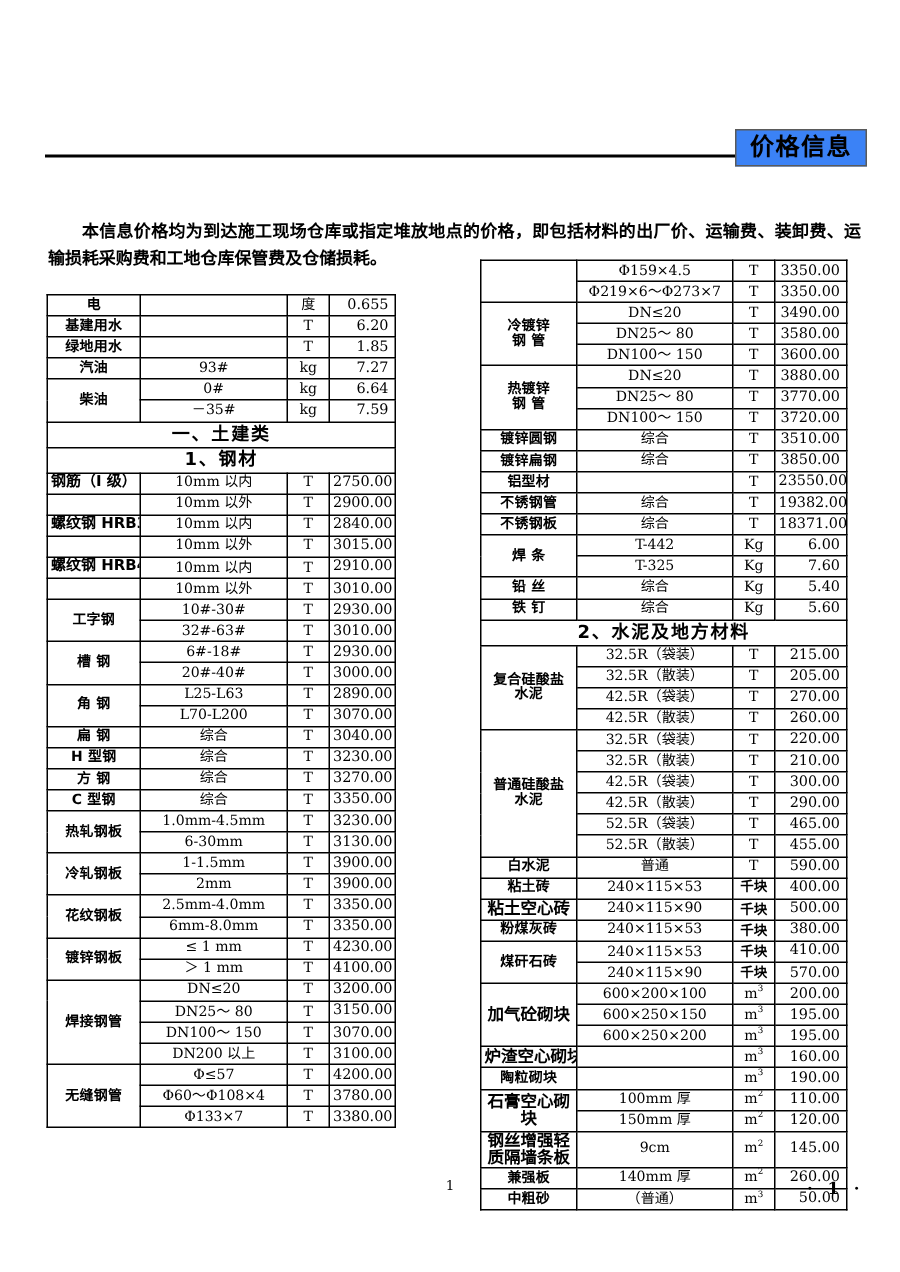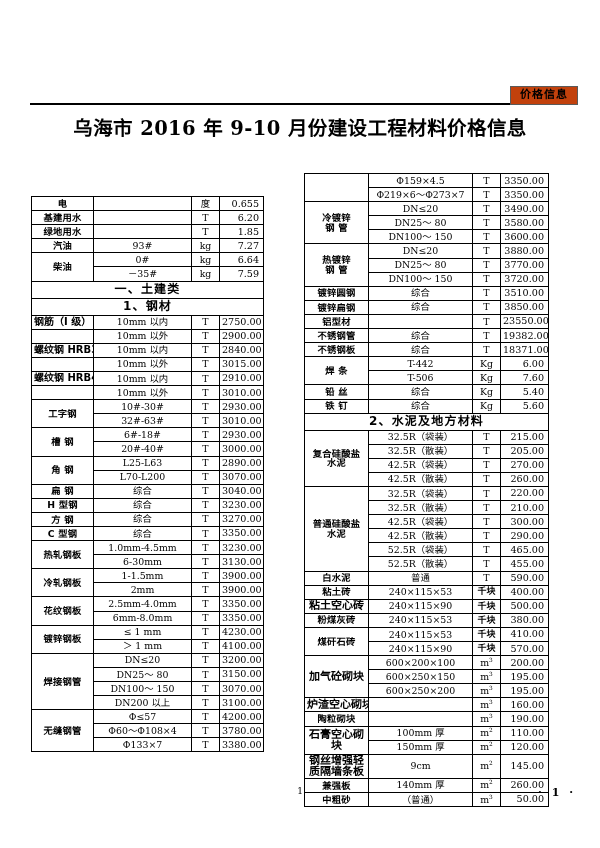--- a/index.html
+++ b/index.html
@@ -22,23 +22,23 @@
     width: 600px;
     height: 848px;
     box-sizing: border-box;
     padding: 0;
   }
   .corner-tab {
     position: absolute;
     right: 22px;
     top: 86px;
     border: 1px solid #5a5a5a;
-    background: #c2410c;
+    background: #3b82f6;
     padding: 1px 9px 2px 9px;
-    font-size: 11px;
+    font-size: 16px;
     letter-spacing: 1px;
     font-weight: 600;
     font-family: "DejaVu Serif", "Liberation Serif", serif;
     line-height: 1.25;
     z-index: 3;
   }
   .header-rule {
     position: absolute;
     left: 30px;
     right: 22px;
@@ -122,21 +122,21 @@
   }
 
   .tbl-left {
     position: absolute;
     left: 31px;
     top: 196px;
     width: 232px;
   }
   .tbl-right {
     position: absolute;
-    left: 304px;
+    left: 320px;
     top: 173px;
     width: 244px;
   }
 
   
   .foot-center {
     position: absolute;
     left: 0; right: 0;
     top: 786px;
     text-align: center;
@@ -155,22 +155,22 @@
   sup { font-size: 0.62em; vertical-align: super; line-height: 0; }
 </style>
 </head>
 <body>
 
 <div class="page">
 
   <div class="corner-tab">价格信息</div>
   <div class="header-rule"></div>
 
-  <div class="doc-title">乌海市 2016 年 9-10 月份建设工程材料价格信息</div>
-
+
+  <div class="intro">本信息价格均为到达施工现场仓库或指定堆放地点的价格，即包括材料的出厂价、运输费、装卸费、运输损耗采购费和工地仓库保管费及仓储损耗。</div>
 
   <table class="tbl tbl-left">
     <colgroup>
       <col style="width:62px">
         <col style="width:98px">
         <col style="width:28px">
         <col style="width:44px">
     </colgroup>
     <tbody id="left-body">
         <tr>
@@ -472,21 +472,21 @@
           <td class="unit">T</td>
           <td class="num">18371.00</td>
         </tr>
         <tr>
           <td class="name" rowspan="2">焊 条</td>
           <td class="spec">T-442</td>
           <td class="unit">Kg</td>
           <td class="num">6.00</td>
         </tr>
         <tr>
-          <td class="spec">T-506</td>
+          <td class="spec">T-325</td>
           <td class="unit">Kg</td>
           <td class="num">7.60</td>
         </tr>
         <tr>
           <td class="name">铅 丝</td>
           <td class="spec">综合</td>
           <td class="unit">Kg</td>
           <td class="num">5.40</td>
         </tr>
         <tr>

